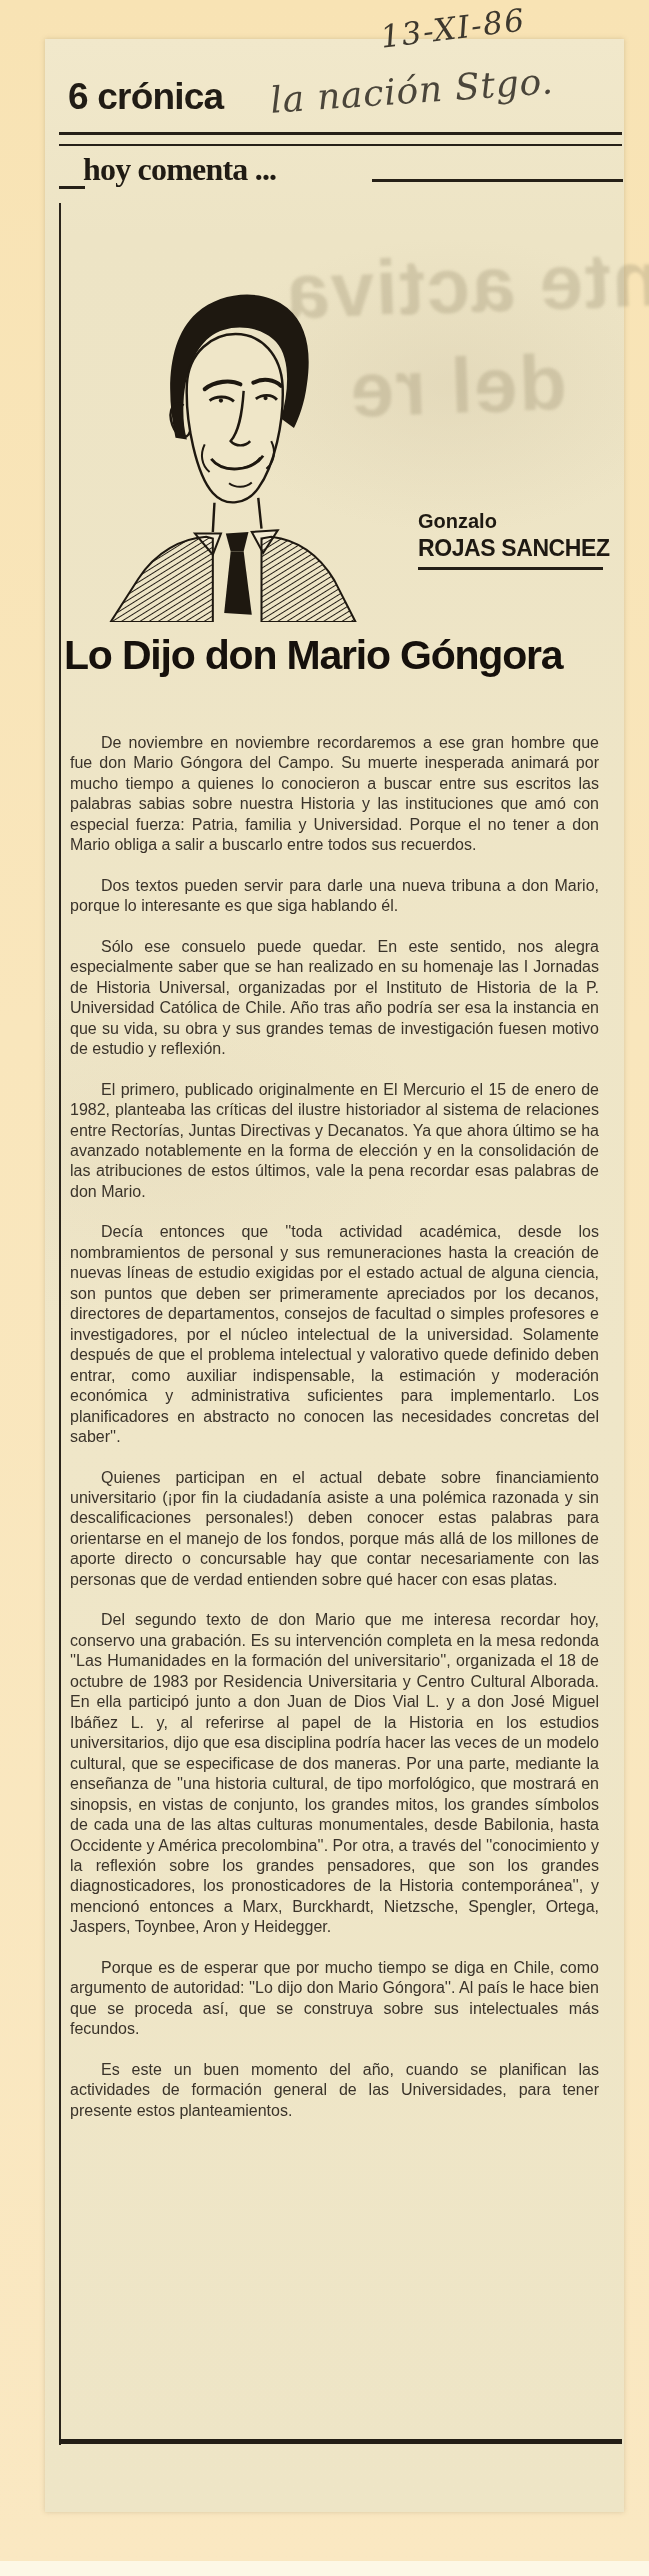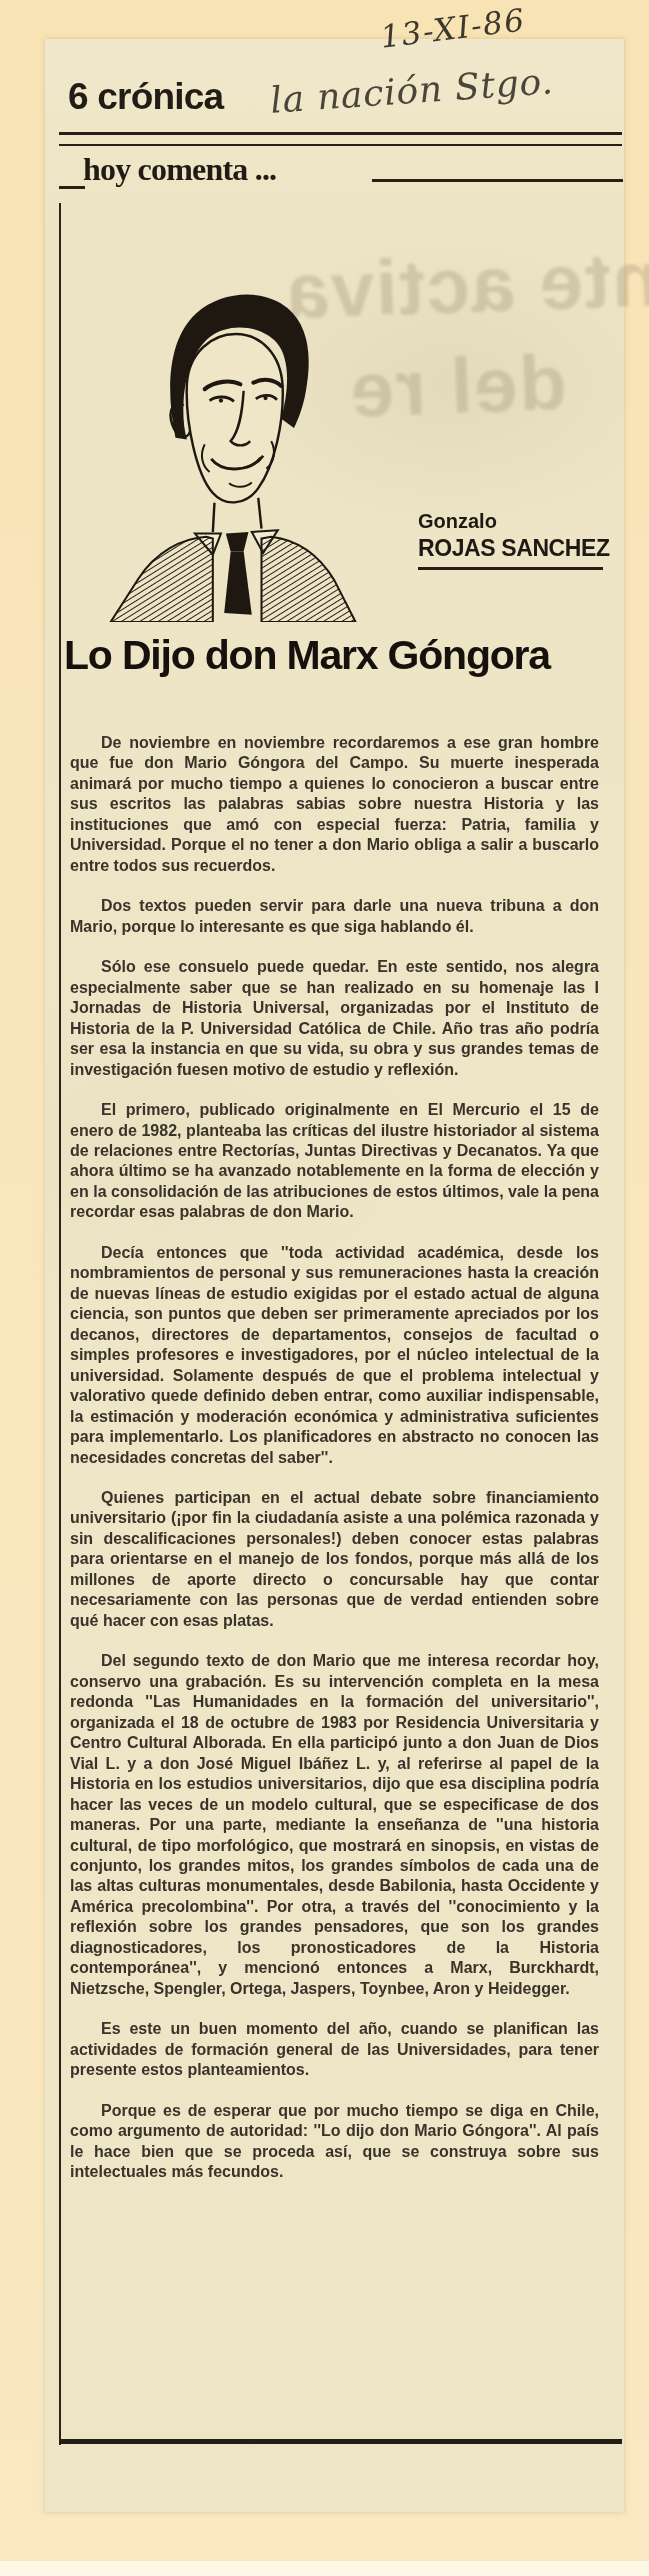--- a/index.html
+++ b/index.html
@@ -59,21 +59,20 @@
   .byline .last{font-size:23px;font-weight:bold;letter-spacing:-0.4px;margin-top:1.6px;white-space:nowrap;}
   .byline .rule{width:185px;height:2.4px;background:#241F17;margin-top:5.7px;}
   .headline{
     position:absolute;left:64px;top:632px;width:548px;
     font-size:41px;font-weight:bold;color:#16110C;letter-spacing:-1.2px;white-space:nowrap;
   }
   .article{
     position:absolute;left:70px;top:733px;width:529px;
     font-size:16px;line-height:1.28;color:#3A332A;
     text-align:justify;
-    font-weight:bold;
   }
   .article .para{margin:0 0 20px 0;text-indent:31px;}
   .bottom-strip{position:absolute;left:0;top:2561px;width:649px;height:14.6px;background:#FDF8E6;}
 </style>
 </head>
 <body>
 
 <div class="page">
 
   <div class="clipping"></div>
@@ -136,30 +135,30 @@
     <path d="M24 445 L58 392 C80 358 112 342 142 340 L150 342 L150 445 Z" fill="url(#hatch)" stroke="#1E1810" stroke-width="2.5"></path>
     <path d="M210 342 L222 340 C256 344 282 364 300 394 L326 445 L210 445 Z" fill="url(#hatch)" stroke="#1E1810" stroke-width="2.5"></path>
   </svg>
 
   <div class="byline">
     <div class="first">Gonzalo</div>
     <div class="last">ROJAS SANCHEZ</div>
     <div class="rule"></div>
   </div>
 
-  <div class="headline">Lo Dijo don Marx Góngora</div>
+  <div class="headline">Lo Dijo don Mario Góngora</div>
 
   <div class="article">
       <p class="para">De noviembre en noviembre recordaremos a ese gran hombre que fue don Mario Góngora del Campo. Su muerte inesperada animará por mucho tiempo a quienes lo conocieron a buscar entre sus escritos las palabras sabias sobre nuestra Historia y las instituciones que amó con especial fuerza: Patria, familia y Universidad. Porque el no tener a don Mario obliga a salir a buscarlo entre todos sus recuerdos.</p>
       <p class="para">Dos textos pueden servir para darle una nueva tribuna a don Mario, porque lo interesante es que siga hablando él.</p>
       <p class="para">Sólo ese consuelo puede quedar. En este sentido, nos alegra especialmente saber que se han realizado en su homenaje las I Jornadas de Historia Universal, organizadas por el Instituto de Historia de la P. Universidad Católica de Chile. Año tras año podría ser esa la instancia en que su vida, su obra y sus grandes temas de investigación fuesen motivo de estudio y reflexión.</p>
       <p class="para">El primero, publicado originalmente en El Mercurio el 15 de enero de 1982, planteaba las críticas del ilustre historiador al sistema de relaciones entre Rectorías, Juntas Directivas y Decanatos. Ya que ahora último se ha avanzado notablemente en la forma de elección y en la consolidación de las atribuciones de estos últimos, vale la pena recordar esas palabras de don Mario.</p>
       <p class="para">Decía entonces que ''toda actividad académica, desde los nombramientos de personal y sus remuneraciones hasta la creación de nuevas líneas de estudio exigidas por el estado actual de alguna ciencia, son puntos que deben ser primeramente apreciados por los decanos, directores de departamentos, consejos de facultad o simples profesores e investigadores, por el núcleo intelectual de la universidad. Solamente después de que el problema intelectual y valorativo quede definido deben entrar, como auxiliar indispensable, la estimación y moderación económica y administrativa suficientes para implementarlo. Los planificadores en abstracto no conocen las necesidades concretas del saber''.</p>
       <p class="para">Quienes participan en el actual debate sobre financiamiento universitario (¡por fin la ciudadanía asiste a una polémica razonada y sin descalificaciones personales!) deben conocer estas palabras para orientarse en el manejo de los fondos, porque más allá de los millones de aporte directo o concursable hay que contar necesariamente con las personas que de verdad entienden sobre qué hacer con esas platas.</p>
       <p class="para">Del segundo texto de don Mario que me interesa recordar hoy, conservo una grabación. Es su intervención completa en la mesa redonda ''Las Humanidades en la formación del universitario'', organizada el 18 de octubre de 1983 por Residencia Universitaria y Centro Cultural Alborada. En ella participó junto a don Juan de Dios Vial L. y a don José Miguel Ibáñez L. y, al referirse al papel de la Historia en los estudios universitarios, dijo que esa disciplina podría hacer las veces de un modelo cultural, que se especificase de dos maneras. Por una parte, mediante la enseñanza de ''una historia cultural, de tipo morfológico, que mostrará en sinopsis, en vistas de conjunto, los grandes mitos, los grandes símbolos de cada una de las altas culturas monumentales, desde Babilonia, hasta Occidente y América precolombina''. Por otra, a través del ''conocimiento y la reflexión sobre los grandes pensadores, que son los grandes diagnosticadores, los pronosticadores de la Historia contemporánea'', y mencionó entonces a Marx, Burckhardt, Nietzsche, Spengler, Ortega, Jaspers, Toynbee, Aron y Heidegger.</p>
+      <p class="para">Porque es de esperar que por mucho tiempo se diga en Chile, como argumento de autoridad: ''Lo dijo don Mario Góngora''. Al país le hace bien que se proceda así, que se construya sobre sus intelectuales más fecundos.</p>
       <p class="para">Es este un buen momento del año, cuando se planifican las actividades de formación general de las Universidades, para tener presente estos planteamientos.</p>
-      <p class="para">Porque es de esperar que por mucho tiempo se diga en Chile, como argumento de autoridad: ''Lo dijo don Mario Góngora''. Al país le hace bien que se proceda así, que se construya sobre sus intelectuales más fecundos.</p>
     </div>
 
   <div class="bottom-strip"></div>
 
 </div>
 
 
 </body></html>

